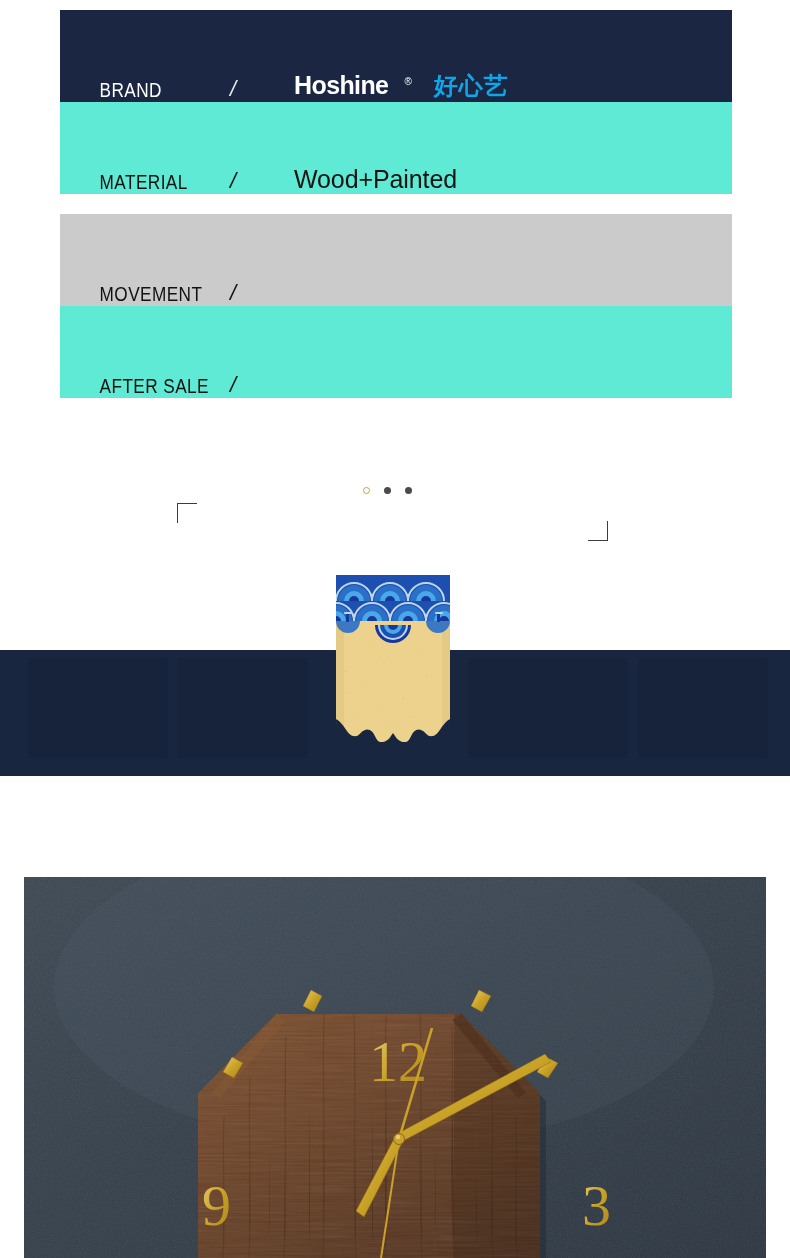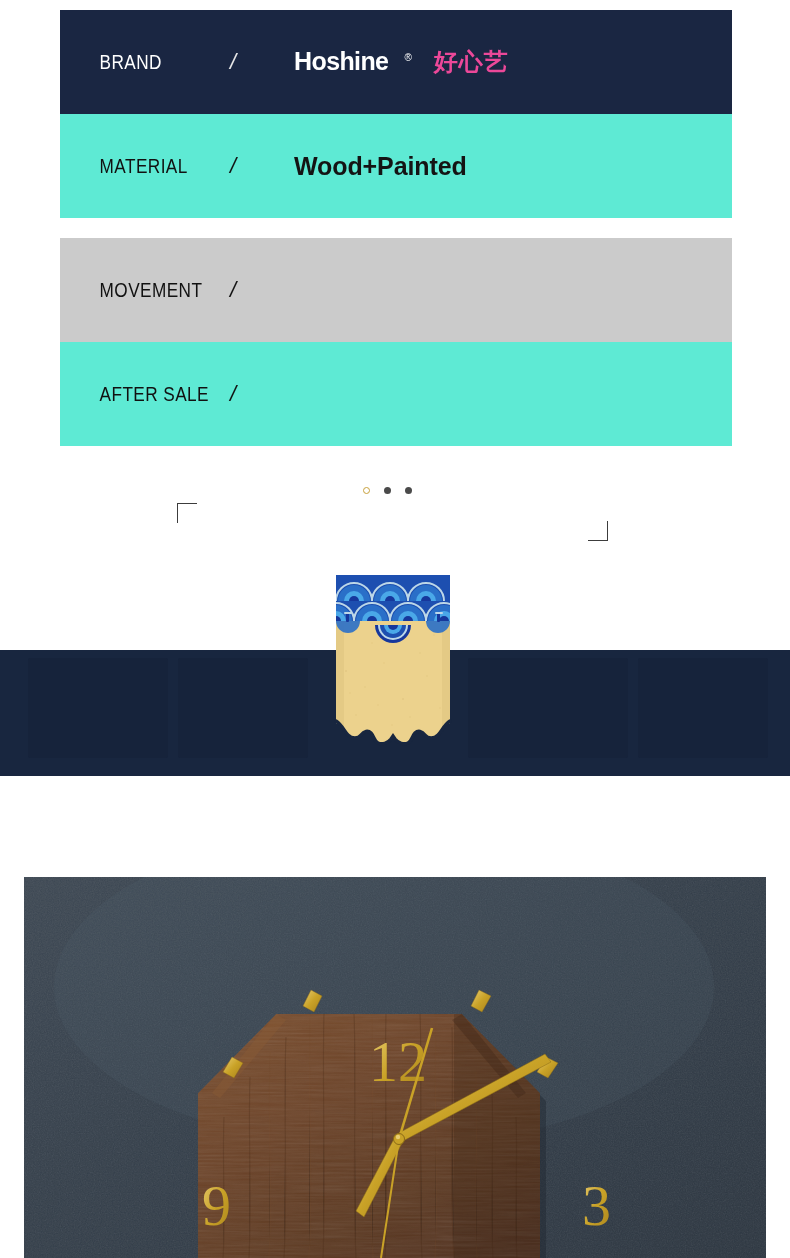--- a/index.html
+++ b/index.html
@@ -24,22 +24,22 @@
     position: absolute;
     left: 60px;
     top: 10px;
     width: 672px;
     height: 360px;
   }
 
   .spec-row {
     position: relative;
     display: flex;
-    align-items: center;
-    height: 104px;
+    align-items: flex-end;
+    height: 92px;
     width: 100%;
   }
 
   .spec-row.dark   { background: #1a2642; }
   .spec-row.light  { background: #5eead4; }
   .spec-row.grey   { background: #cbcbcb; margin-top: 20px; }
 
   .spec-label {
     font-family: "Liberation Sans", sans-serif;
     font-size: 20px;
@@ -59,21 +59,21 @@
     font-weight: 300;
     color: #111111;
     width: 40px;
     text-align: left;
     font-style: italic;
   }
   .spec-row.dark .spec-slash { color: #e8e8e8; }
 
   .spec-value {
     font-size: 25px;
-    font-weight: 700;
+    font-weight: 400;
     color: #141414;
     letter-spacing: -0.1px;
     white-space: nowrap;
     margin-left: 24px;
   }
 
   
   .brand-cell {
     display: flex;
     align-items: baseline;
@@ -92,21 +92,21 @@
     font-size: 10px;
     color: #ffffff;
     vertical-align: super;
     position: relative;
     top: -9px;
     left: 1px;
   }
   .brand-cn {
     font-size: 24px;
     font-weight: 700;
-    color: #ec4899;
+    color: #0ea5e9;
     margin-left: 8px;
     letter-spacing: 1px;
   }
 
   
   .dots {
     position: absolute;
     left: 363px;
     top: 484px;
     width: 60px;

